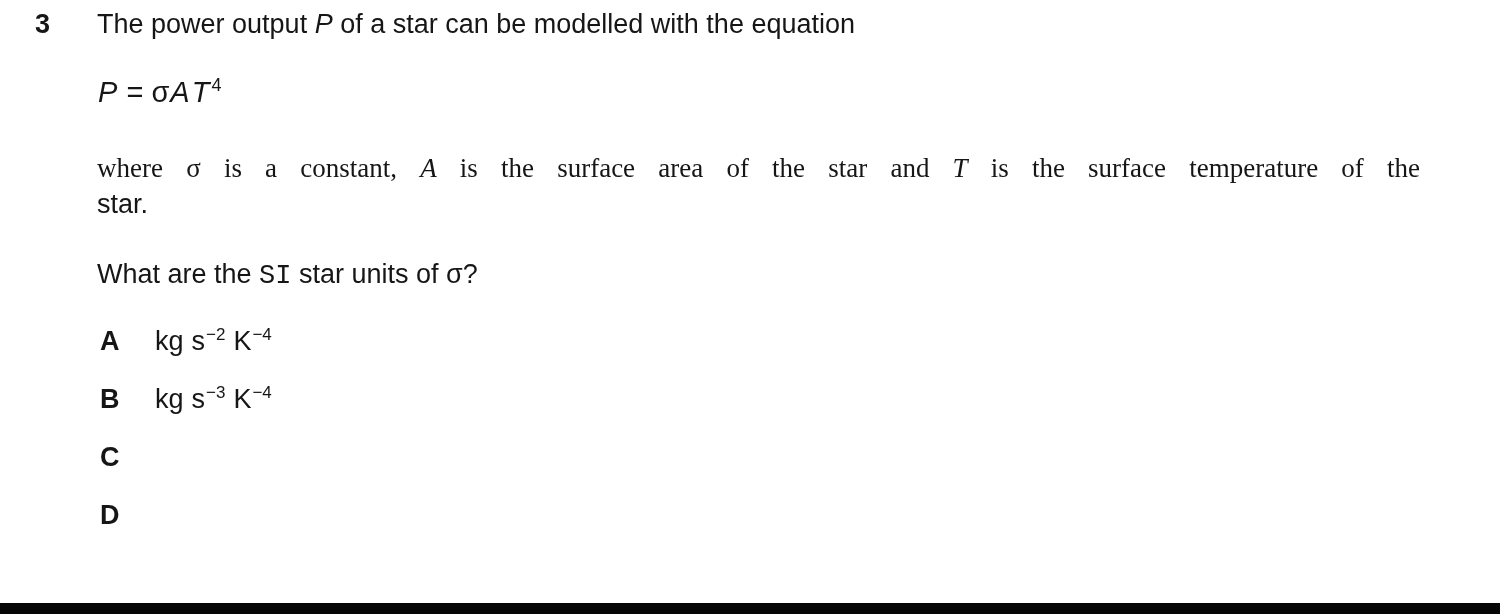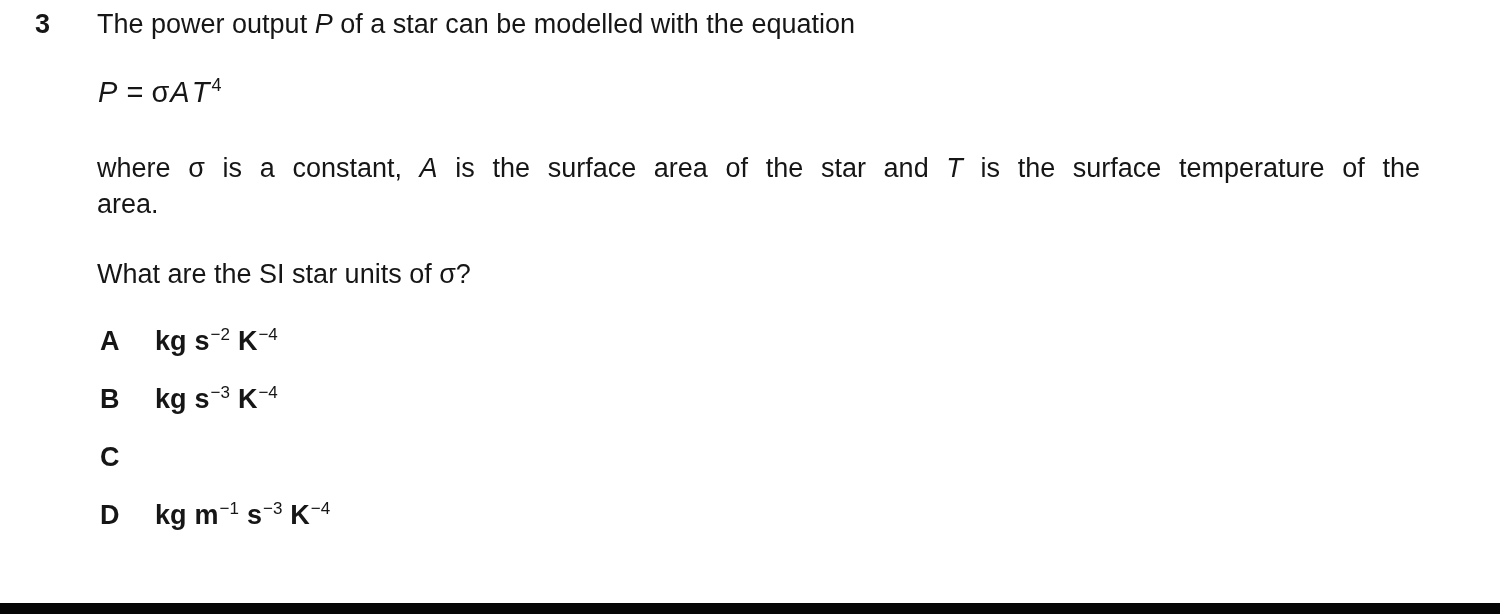--- a/index.html
+++ b/index.html
@@ -25,36 +25,36 @@
   }
   .equation i { padding: 0 1px; }
   sup.eq-exp {
     font-size: 18px; line-height: 0; vertical-align: 11px; margin-left: 1px;
   }
 
   .paragraph {
     position: absolute; left: 97px; top: 150px; width: 1323px;
     font-size: 27px; line-height: 36px;
   }
-  .justify-line { text-align: justify; text-align-last: justify; }
+  .justify-line { text-align: justify; text-align-last: justify; font-family: Liberation Serif, serif; }
 
   .prompt {
     position: absolute; left: 97px; top: 259px;
     font-size: 27px; white-space: nowrap;
   }
-  .serif { font-family: Liberation Sans, sans-serif; }
+  .serif { font-family: Liberation Mono, monospace; }
 
   .options {
     position: absolute; left: 100px; top: 326px;
     font-size: 27px;
   }
   .option-row { display: flex; align-items: flex-start; height: 58px; }
   .option-letter { font-weight: bold; flex: 0 0 55px; }
   .option-formula { white-space: nowrap; }
-  .option-formula .unit { margin-left: 8px; font-weight: bold; }
+  .option-formula .unit { margin-left: 8px; }
   .option-formula .unit:first-child { margin-left: 0; }
   sup.exp {
     font-size: 17px; line-height: 0; vertical-align: 10px; margin-left: 1px;
   }
 
   .bottom-bar {
     position: absolute; left: 0; bottom: 0; width: 100%; height: 11px;
     background: #060606;
   }
 </style>
@@ -65,39 +65,38 @@
 
   <div class="row-intro">
     <span class="q-num">3</span><span><span>The power output </span><i>P</i><span> of a star can be modelled with the equation</span></span>
   </div>
 
   <div class="equation"><i>P</i><span> = </span><span>σ</span><i>A</i><i>T</i><sup class="eq-exp">4</sup>
   </div>
 
   <div class="paragraph">
     <div class="justify-line"><span>where </span><span>σ</span><span> is a constant, </span><i>A</i><span> is the surface area of the star and </span><i>T</i><span> is the surface temperature of the</span></div>
-    <div>area.</div>
+    <div>star.</div>
   </div>
 
   <div class="prompt"><span>What are the </span><span class="serif">SI</span><span> star units of </span><span>σ</span><span>?</span>
   </div>
 
   <div class="options" id="options">
       <div class="option-row">
         <span class="option-letter">A</span>
         <span class="option-formula"><span class="unit">kg</span><span class="unit">s</span><sup class="exp">−2</sup><span class="unit">K</span><sup class="exp">−4</sup></span>
       </div>
       <div class="option-row">
         <span class="option-letter">B</span>
         <span class="option-formula"><span class="unit">kg</span><span class="unit">s</span><sup class="exp">−3</sup><span class="unit">K</span><sup class="exp">−4</sup></span>
       </div>
       <div class="option-row">
         <span class="option-letter">C</span>
       </div>
       <div class="option-row">
         <span class="option-letter">D</span>
-        <span class="option-formula"><span class="unit">kg</span><span class="unit">m</span><sup class="exp">−1</sup><span class="unit">s</span><sup class="exp">−3</sup><span class="unit">K</span><sup class="exp">−4</sup></span>
       </div>
     </div>
 
   <div class="bottom-bar"></div>
 
 </div>
 
 </body></html>

